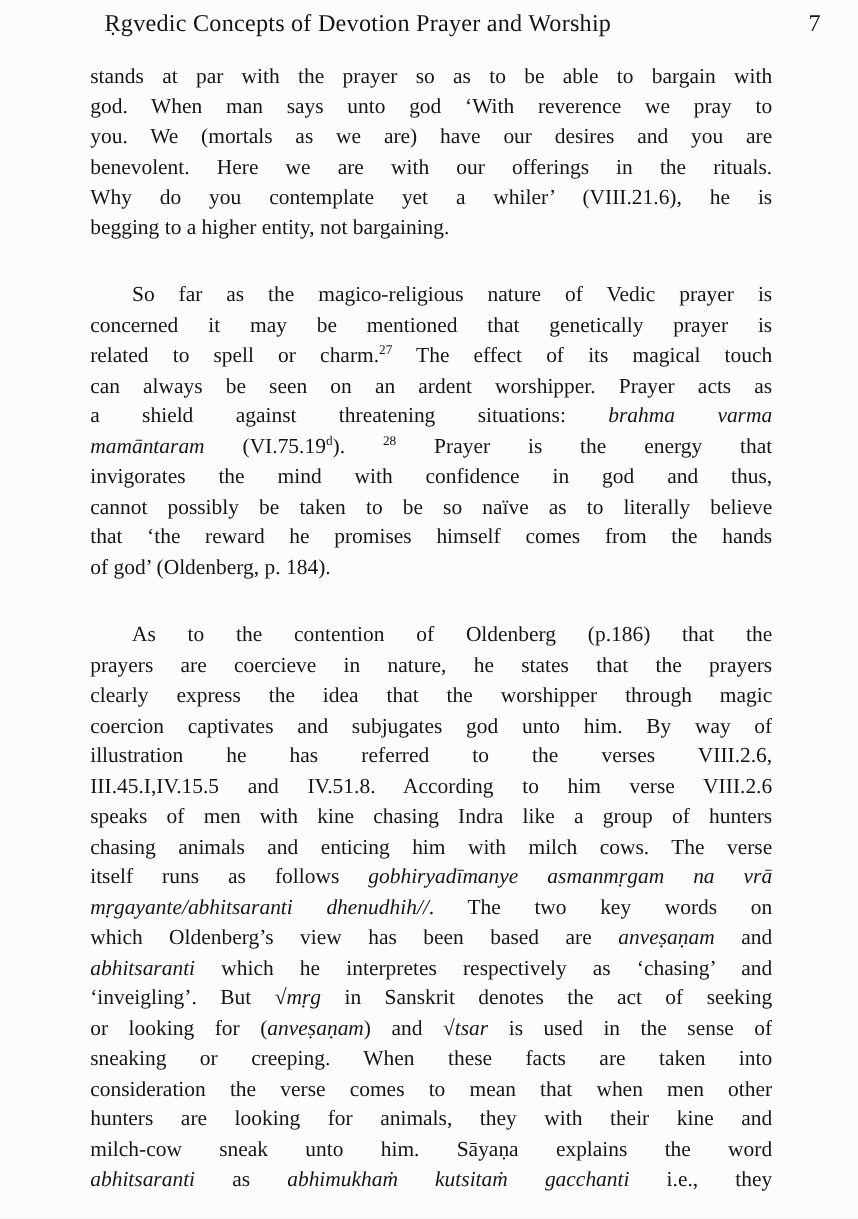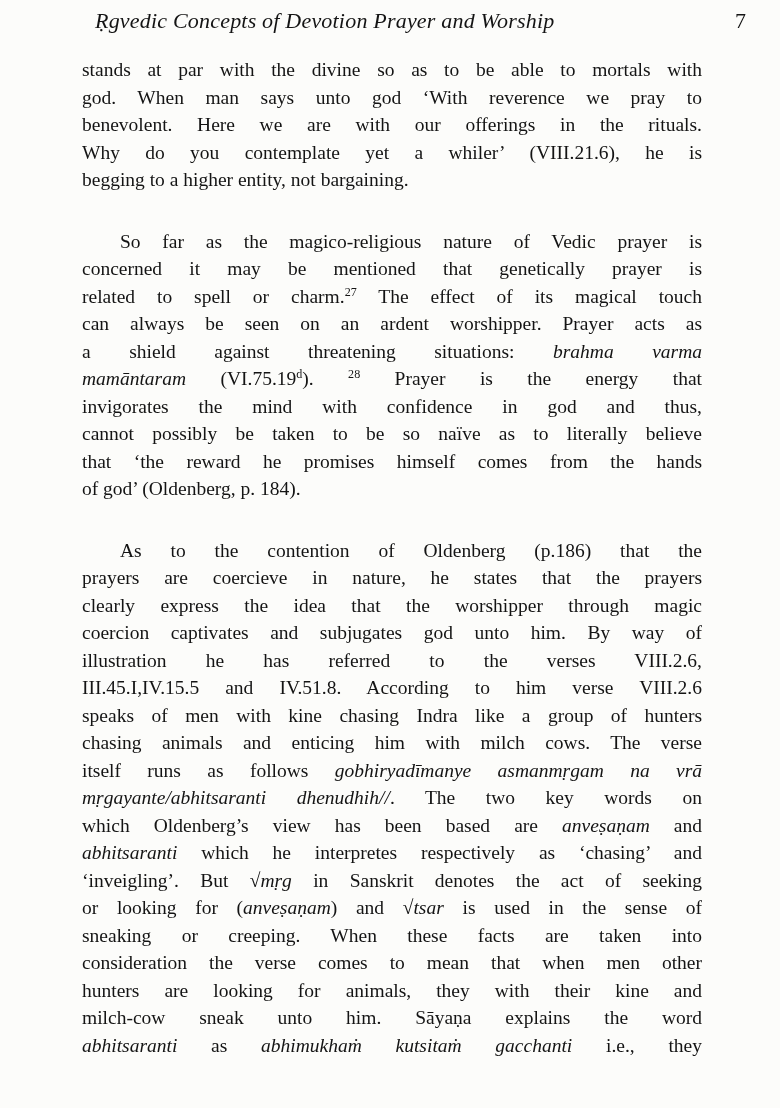--- a/index.html
+++ b/index.html
@@ -19,21 +19,20 @@
   .header {
     position: absolute;
     top: 8px;
     left: 95px;
     right: 34px;
     display: flex;
     justify-content: space-between;
     align-items: baseline;
   }
   .running-title {
-    font-style: italic;
     font-size: 22px;
     letter-spacing: 0.2px;
     white-space: nowrap;
   }
   .page-number {
     font-style: normal;
     font-size: 22px;
   }
   .body-text {
     position: absolute;
@@ -70,22 +69,23 @@
 </head>
 <body>
 
 <div class="page">
   <div class="header">
     <div class="running-title">Ṛgvedic Concepts of Devotion Prayer and Worship</div>
     <div class="page-number">7</div>
   </div>
   <div class="body-text" id="body-text">
       <div class="paragraph">
-        <div class="line"><span>stands at par with the divine so as to be able to mortals with</span></div>
+        <div class="line"><span>stands at par with the prayer so as to be able to bargain with</span></div>
         <div class="line"><span>god. When man says unto god ‘With reverence we pray to</span></div>
+        <div class="line"><span>you. We (mortals as we are) have our desires and you are</span></div>
         <div class="line"><span>benevolent. Here we are with our offerings in the rituals.</span></div>
         <div class="line"><span>Why do you contemplate yet a whiler’ (VIII.21.6), he is</span></div>
         <div class="line no-just"><span>begging to a higher entity, not bargaining.</span></div>
       </div>
       <div class="paragraph indent">
         <div class="line"><span>So far as the magico-religious nature of Vedic prayer is</span></div>
         <div class="line"><span>concerned it may be mentioned that genetically prayer is</span></div>
         <div class="line"><span>related to spell or charm.</span><span class="sup">27</span><span> The effect of its magical touch</span></div>
         <div class="line"><span>can always be seen on an ardent worshipper. Prayer acts as</span></div>
         <div class="line"><span>a shield against threatening situations: </span><span class="it">brahma varma</span></div>

